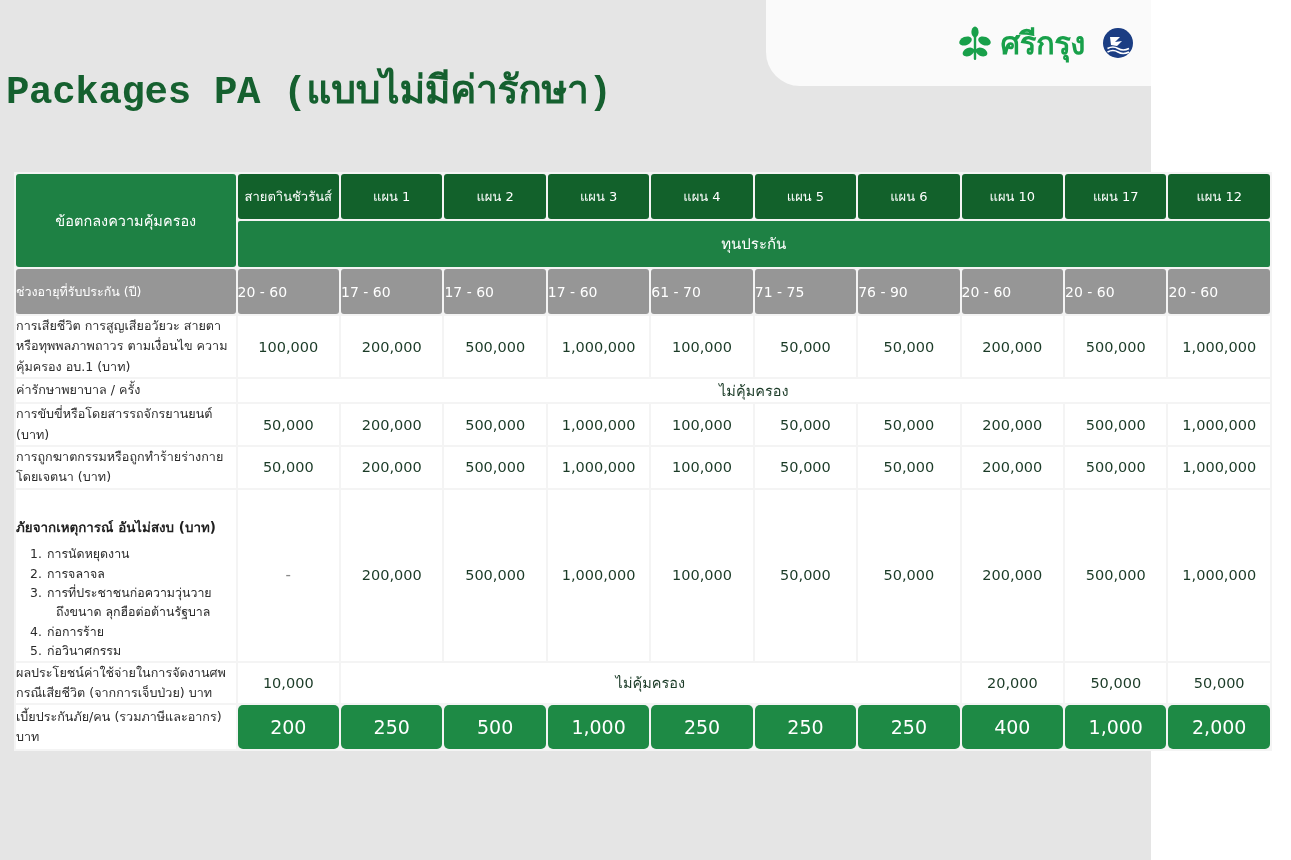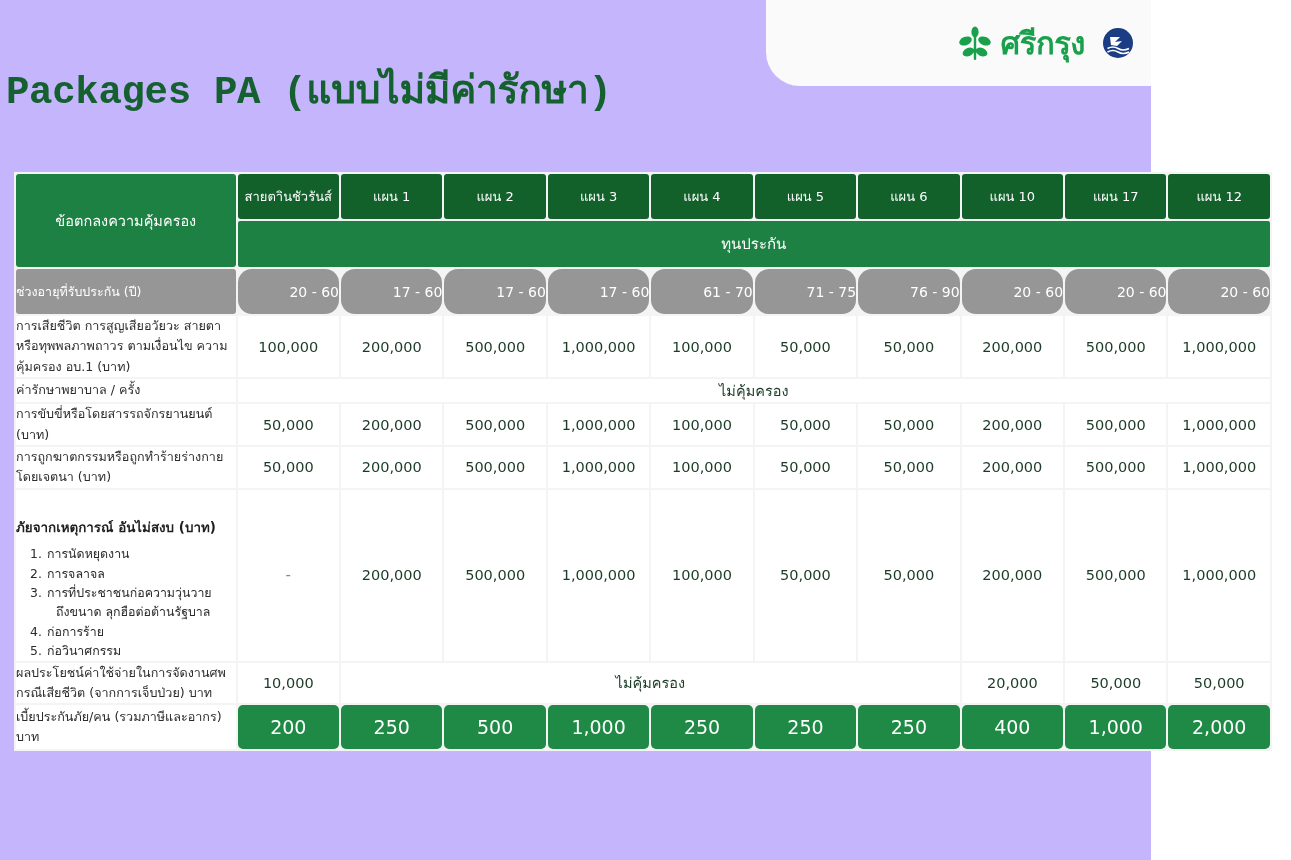--- a/index.html
+++ b/index.html
@@ -2,21 +2,21 @@
 <html><head>
 <meta charset="utf-8">
 <style>
   * { box-sizing: border-box; margin:0; padding:0; }
   html,body{
     width:1291px; height:860px;
     background:#ffffff;
     font-family:"DejaVu Sans","Liberation Sans",sans-serif;
     overflow:hidden;
   }
-  .page{ position:relative; width:1151px; height:860px; background:#c4b5fd; }
+  .page{ position:relative; width:1151px; height:860px; background:#e5e5e5; }
 
   
   .logo-card{
     position:absolute; top:0; right:0;
     width:385px; height:86px;
     background:#fafafa;
     border-bottom-left-radius:34px;
     display:flex; align-items:center; justify-content:flex-end;
     padding-right:18px; gap:18px;
   }
@@ -73,22 +73,22 @@
     text-align:center; font-size:15px; font-weight:400;
     height:46px; border-radius:2px;
   }
   .h-age-lbl{
     background:#969696; color:#fff;
     text-align:left; font-size:12.5px; padding-left:12px;
     height:45px; border-radius:3px;
   }
   .h-age{
     background:#969696; color:#fff;
-    text-align:right; font-size:14px; font-weight:400;
-    height:45px; border-radius:14px;
+    text-align:left; font-size:14px; font-weight:400;
+    height:45px; border-radius:3px;
   }
 
   td.lbl{
     background:#fff; color:#2b2b2b;
     font-size:12.6px; line-height:1.62;
     padding:9px 10px 9px 12px; text-align:left;
   }
   td.val{
     background:#fff; color:#1b3b27;
     font-size:14.5px; font-weight:600; text-align:center;

